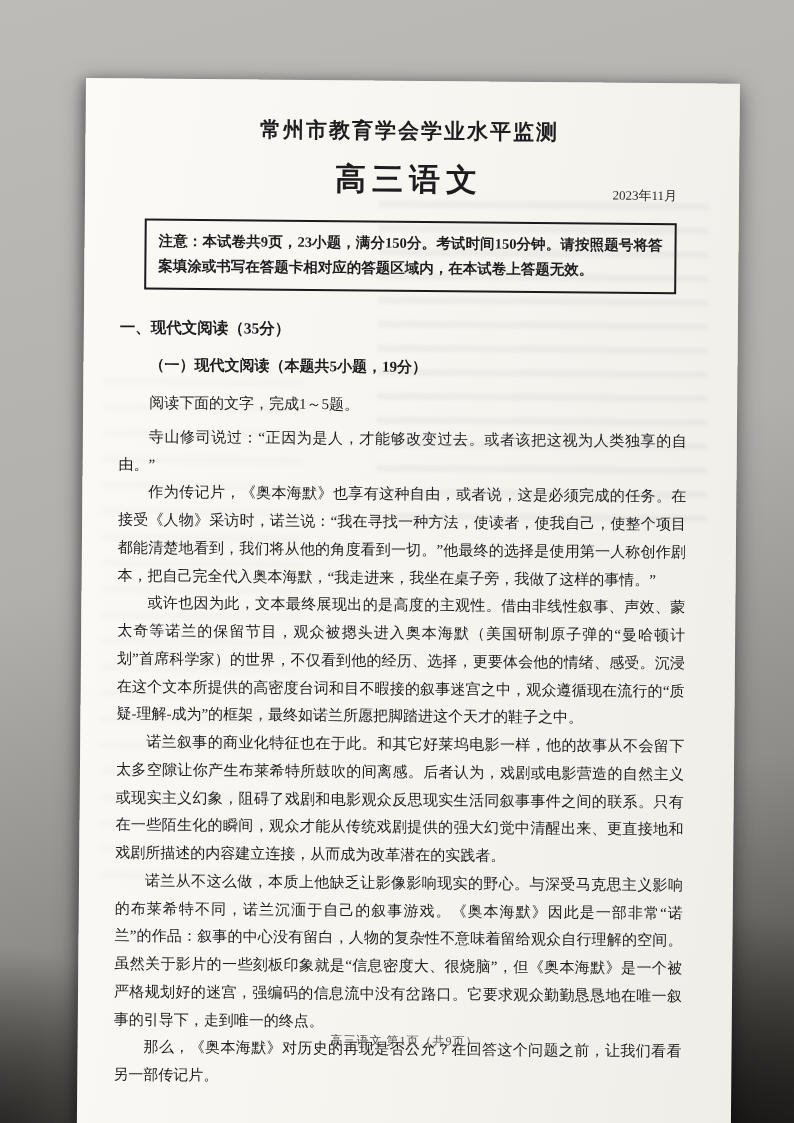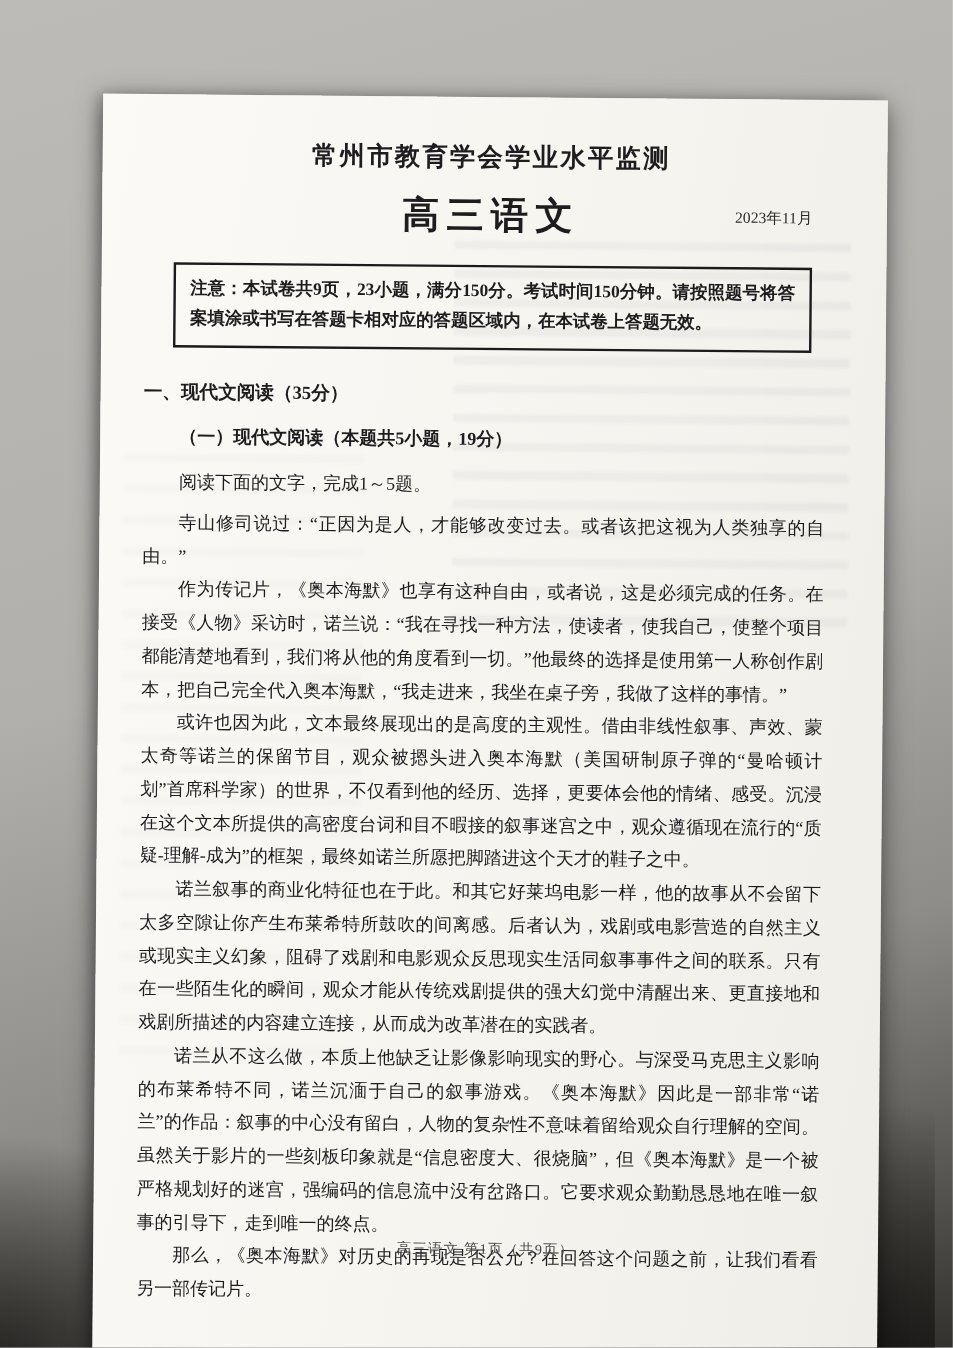--- a/index.html
+++ b/index.html
@@ -10,20 +10,21 @@
     width: 794px;
     height: 1123px;
     overflow: hidden;
     background: linear-gradient(165deg, #bdbbb8 0%, #b2b0ad 45%, #8f8d8a 72%, #55534f 90%, #33312e 100%);
     font-family: "Liberation Serif", "DejaVu Serif", serif;
   }
   .photo {
     position: relative;
     width: 709px;
     height: 1123px;
+    padding-left: 23px;
   }
   
   .corner-shadow-left {
     position: absolute;
     left: -60px; bottom: -80px;
     width: 260px; height: 260px;
     background: radial-gradient(circle at 20% 80%, rgba(20,18,16,0.85) 0%, rgba(20,18,16,0.0) 70%);
   }
   .corner-shadow-right {
     position: absolute;
@@ -89,21 +90,21 @@
   .exam-subject {
     margin: 0;
     text-align: center;
     font-size: 31px;
     font-weight: bold;
     letter-spacing: 6px;
   }
   .exam-date {
     position: absolute;
     right: 26px;
-    bottom: 16px;
+    bottom: 2px;
     font-size: 13px;
     color: #2a2a2c;
   }
   .notice-box {
     margin: 0 26px 24px 30px;
     border: 2px solid #1b1a1c;
     padding: 8px 12px;
     font-size: 14.5px;
     line-height: 1.75;
     font-weight: bold;

